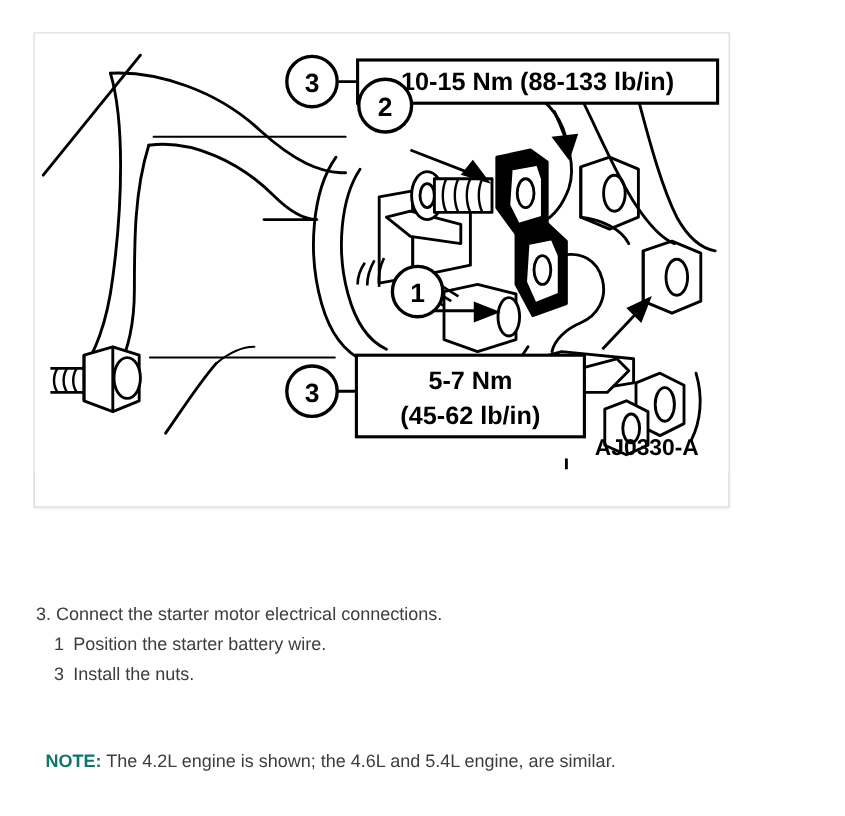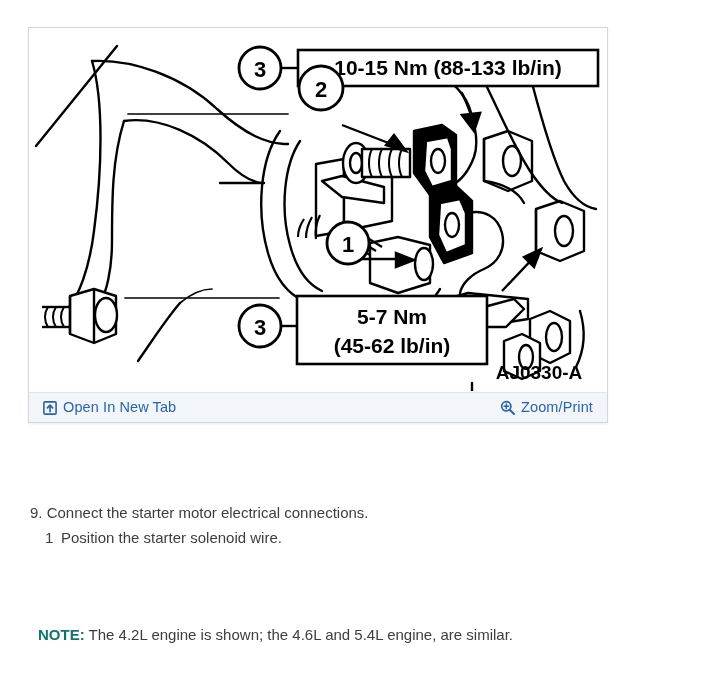--- a/index.html
+++ b/index.html
@@ -287,53 +287,31 @@
       </g>
       <g>
         <circle cx="228" cy="295" r="21" fill="#ffffff" stroke="#000000" stroke-width="2.8"></circle>
         <text id="svg-callout-3" x="228" y="304" text-anchor="middle" font-family="Liberation Sans, sans-serif" font-size="22" font-weight="bold" fill="#000000">3</text>
       </g>
 
       <text id="svg-figure-code" x="507" y="348" text-anchor="middle" font-family="Liberation Sans, sans-serif" font-size="19" font-weight="bold" fill="#000000">AJ0330-A</text>
     </svg>
   </div>
 
-  <div id="figure-toolbar">
-
-    <div class="tool-btn">
-      <span class="tool-icon">
-        <svg width="14" height="14" viewBox="0 0 14 14" aria-hidden="true">
-          <rect x="0.9" y="0.9" width="12.2" height="12.2" rx="1.2" fill="none" stroke="#2a63ac" stroke-width="1.6"></rect>
-          <path d="M7 10.6 L7 4.7" stroke="#2a63ac" stroke-width="1.7" stroke-linecap="round"></path>
-          <path d="M4.4 6.9 L7 4.2 L9.6 6.9" fill="none" stroke="#2a63ac" stroke-width="1.7" stroke-linecap="round" stroke-linejoin="round"></path>
-        </svg>
-      </span>
-      <span class="tool-label">Open In New Tab</span>
-    </div>
-
-    <div class="tool-btn">
-      <span class="tool-icon">
-        <svg width="15" height="15" viewBox="0 0 15 15" aria-hidden="true">
-          <circle cx="6.3" cy="6.3" r="4.6" fill="none" stroke="#2a63ac" stroke-width="1.7"></circle>
-          <path d="M9.7 9.7 L14 14" stroke="#2a63ac" stroke-width="2" stroke-linecap="round"></path>
-          <path d="M6.3 4.1 L6.3 8.5 M4.1 6.3 L8.5 6.3" stroke="#2a63ac" stroke-width="1.5" stroke-linecap="round"></path>
-        </svg>
-      </span>
-      <span class="tool-label">Zoom/Print</span>
-    </div>
-
+</div>
+
+<div id="instructions">
+  <div id="step-heading">3. Connect the starter motor electrical connections.</div>
+
+  <div class="substep">
+    <span class="substep-num">1</span><span>Position the starter battery wire.</span>
   </div>
-</div>
-
-<div id="instructions">
-  <div id="step-heading">9. Connect the starter motor electrical connections.</div>
+
 
   <div class="substep">
-    <span class="substep-num">1</span><span>Position the starter solenoid wire.</span>
+    <span class="substep-num">3</span><span>Install the nuts.</span>
   </div>
-
-
 </div>
 
 <div id="note-block">
   <span id="note-label">NOTE:</span>
   <span>The 4.2L engine is shown; the 4.6L and 5.4L engine, are similar.</span>
 </div>
 
 </body></html>

